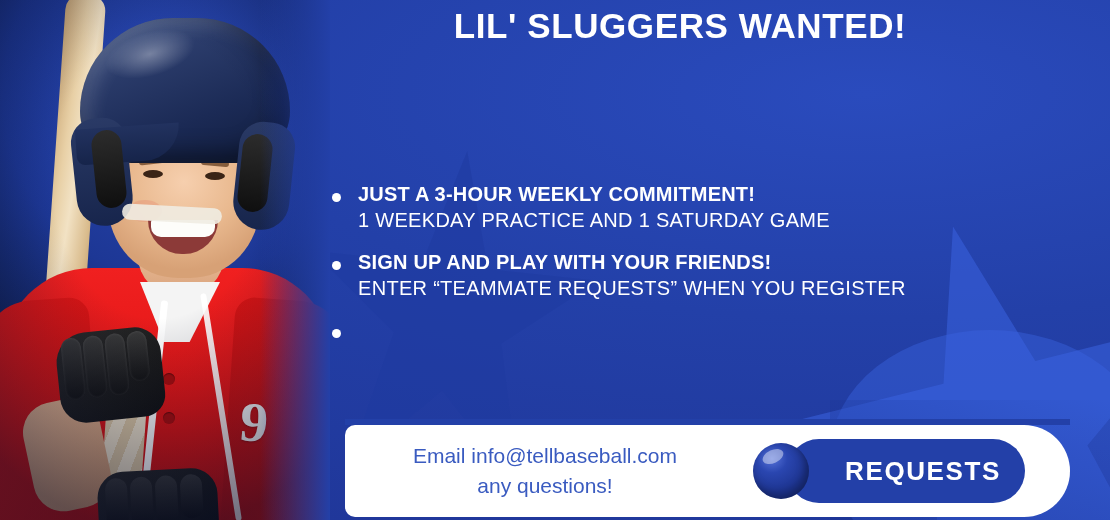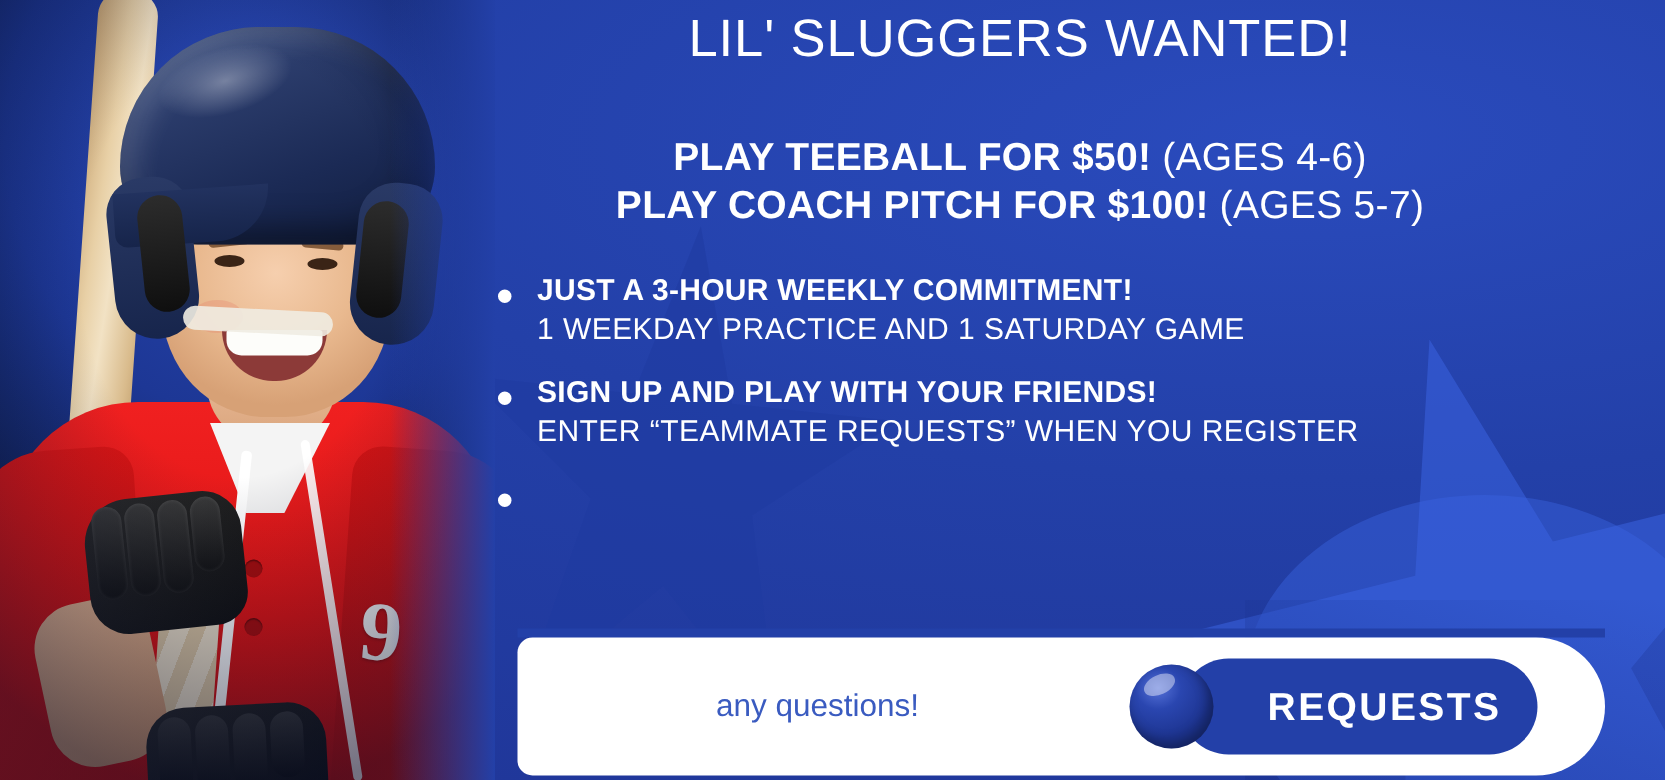--- a/index.html
+++ b/index.html
@@ -198,21 +198,21 @@
     background:#f0ece2;border-radius:8px;opacity:.9;transform:rotate(3deg);
   }
   .photo-vignette{
     position:absolute;inset:0;z-index:13;pointer-events:none;
     background:radial-gradient(80% 68% at 48% 34%, rgba(0,0,0,0) 40%, rgba(5,12,40,.55) 100%);
   }
 
   
   .headline{
     position:absolute;left:330px;top:6px;width:700px;text-align:center;
-    color:#ffffff;font-size:35px;font-weight:normal;letter-spacing:.6px;
+    color:#ffffff;font-size:35px;font-weight:bold;letter-spacing:.6px;
     z-index:20;white-space:nowrap;
   }
   .price-block{
     position:absolute;left:300px;top:88px;width:760px;z-index:20;color:#ffffff;
   }
   .price-line{
     font-size:26px;line-height:32px;white-space:nowrap;text-align:center;
   }
   .price-line .strong{font-weight:bold;letter-spacing:.2px;}
   .price-line .light{font-weight:300;letter-spacing:.2px;}
@@ -329,30 +329,20 @@
     <div class="pad-l"></div>
     <div class="pad-r"></div>
     <div class="strap"></div>
 
     <div class="photo-vignette"></div>
     <div class="photo-fade"></div>
   </div>
 
   <div class="headline">LIL' SLUGGERS WANTED!</div>
 
-  <div class="price-block">
-    <div class="price-line">
-      <span class="strong">PLAY TEEBALL FOR $50!</span>
-      <span class="light">(AGES 4-6)</span>
-    </div>
-    <div class="price-line">
-      <span class="strong">PLAY COACH PITCH FOR $100!</span>
-      <span class="light">(AGES 5-7)</span>
-    </div>
-  </div>
 
   <div class="bullets">
 
     <div class="bullet">
       <span class="dot"></span>
       <div class="b-main">JUST A 3-HOUR WEEKLY COMMITMENT!</div>
       <div class="b-sub">1 WEEKDAY PRACTICE AND 1 SATURDAY GAME</div>
     </div>
 
     <div class="bullet">
@@ -363,20 +353,21 @@
 
     <div class="bullet two-line">
       <span class="dot"></span>
     </div>
 
   </div>
 
   <div class="bar-top-edge"></div>
   <div class="cta">
     <div class="cta-email">
+      <div>Email info@tellbaseball.com</div>
       <div>any questions!</div>
     </div>
     <div class="register-btn">
       <div class="reg-pill">
         <span class="reg-label">REQUESTS</span>
       </div>
       <div class="reg-ball"></div>
     </div>
   </div>
 

